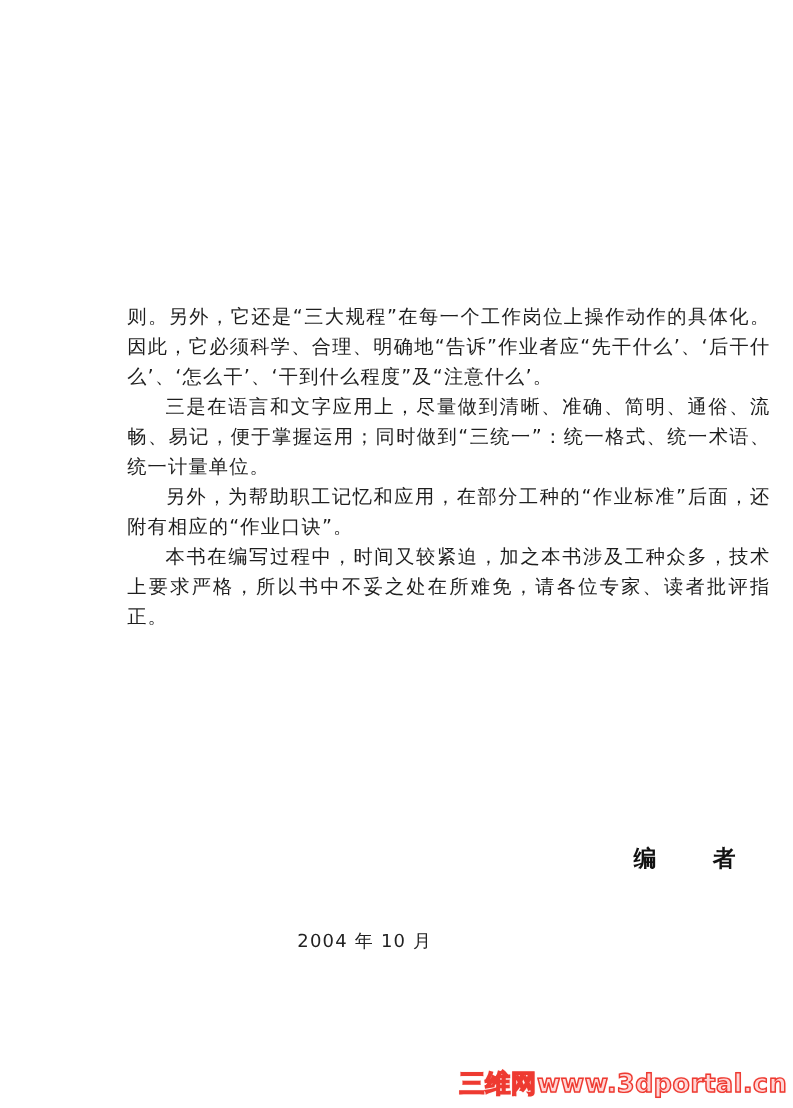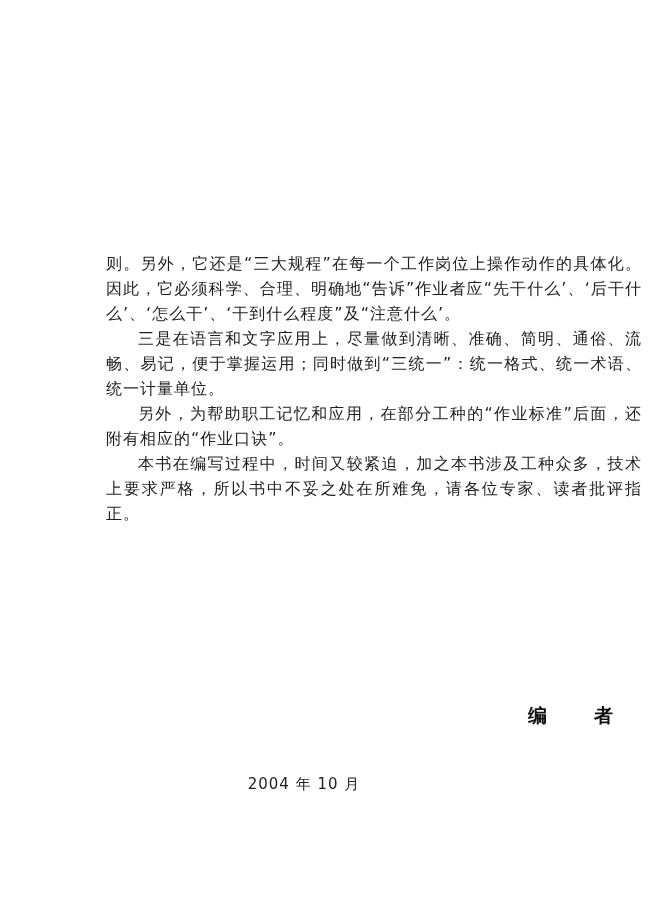--- a/index.html
+++ b/index.html
@@ -79,14 +79,15 @@
     <p>则。另外，它还是“三大规程”在每一个工作岗位上操作动作的具体化。因此，它必须科学、合理、明确地“告诉”作业者应“先干什么’、‘后干什么’、‘怎么干’、‘干到什么程度”及“注意什么’。</p>
     <p class="indent">三是在语言和文字应用上，尽量做到清晰、准确、简明、通俗、流畅、易记，便于掌握运用；同时做到“三统一”：统一格式、统一术语、统一计量单位。</p>
     <p class="indent">另外，为帮助职工记忆和应用，在部分工种的“作业标准”后面，还附有相应的“作业口诀”。</p>
     <p class="indent">本书在编写过程中，时间又较紧迫，加之本书涉及工种众多，技术上要求严格，所以书中不妥之处在所难免，请各位专家、读者批评指正。</p>
   </div>
 
   <div class="signature">编　　者</div>
 
   <div class="sig-date">2004 年 10 月</div>
 
+  <div class="watermark">三维网www.3dportal.cn</div>
 
 </div>
 
 </body></html>

